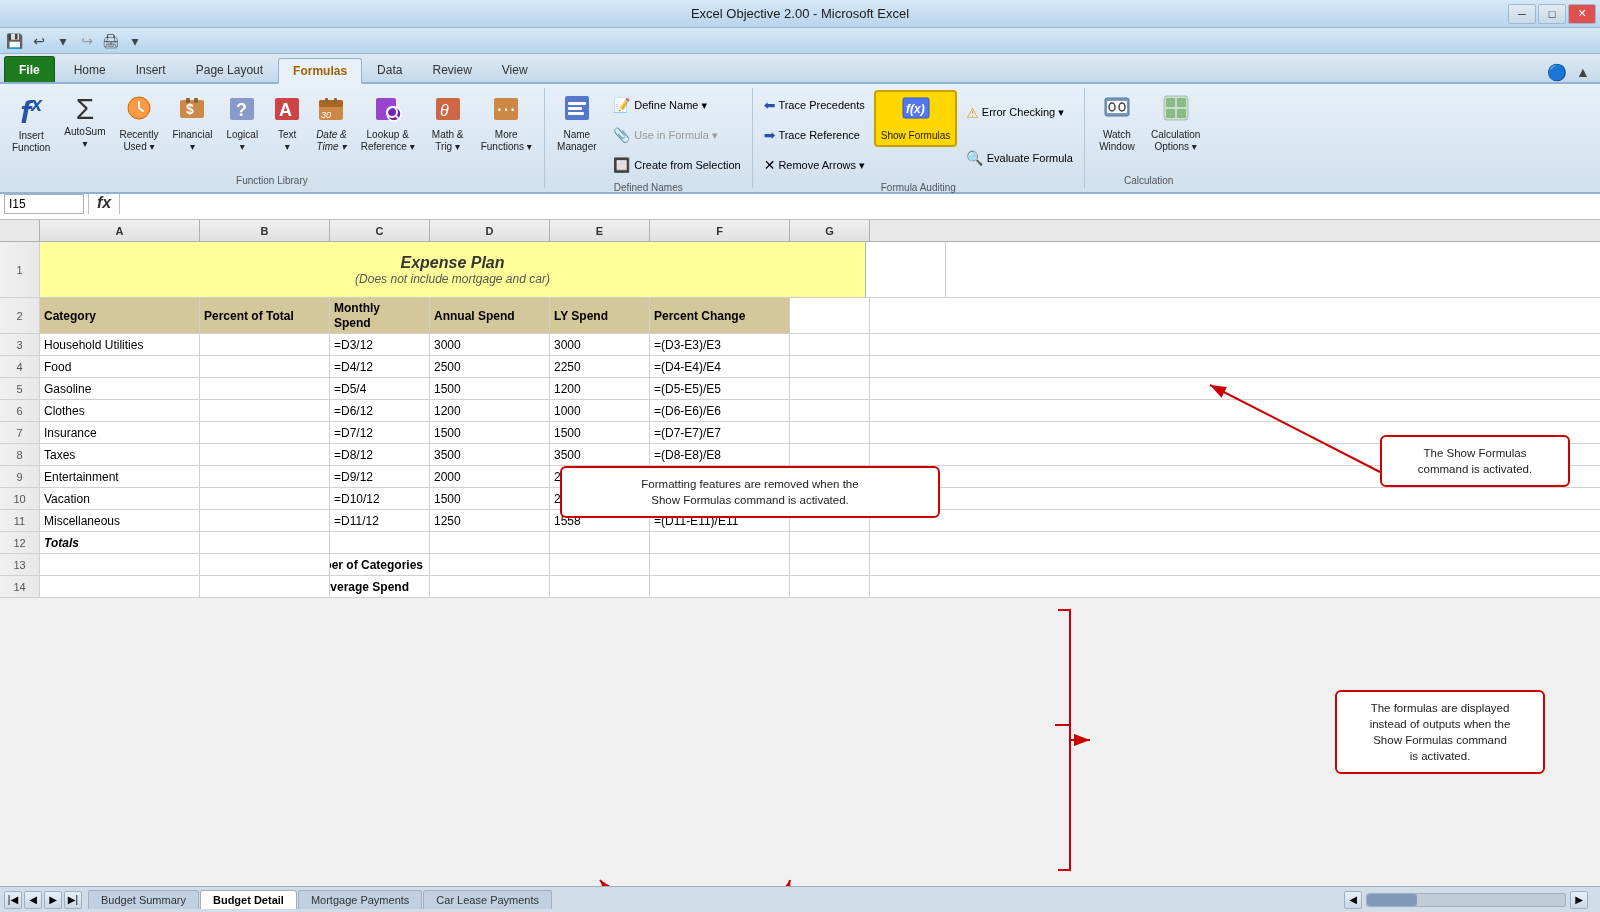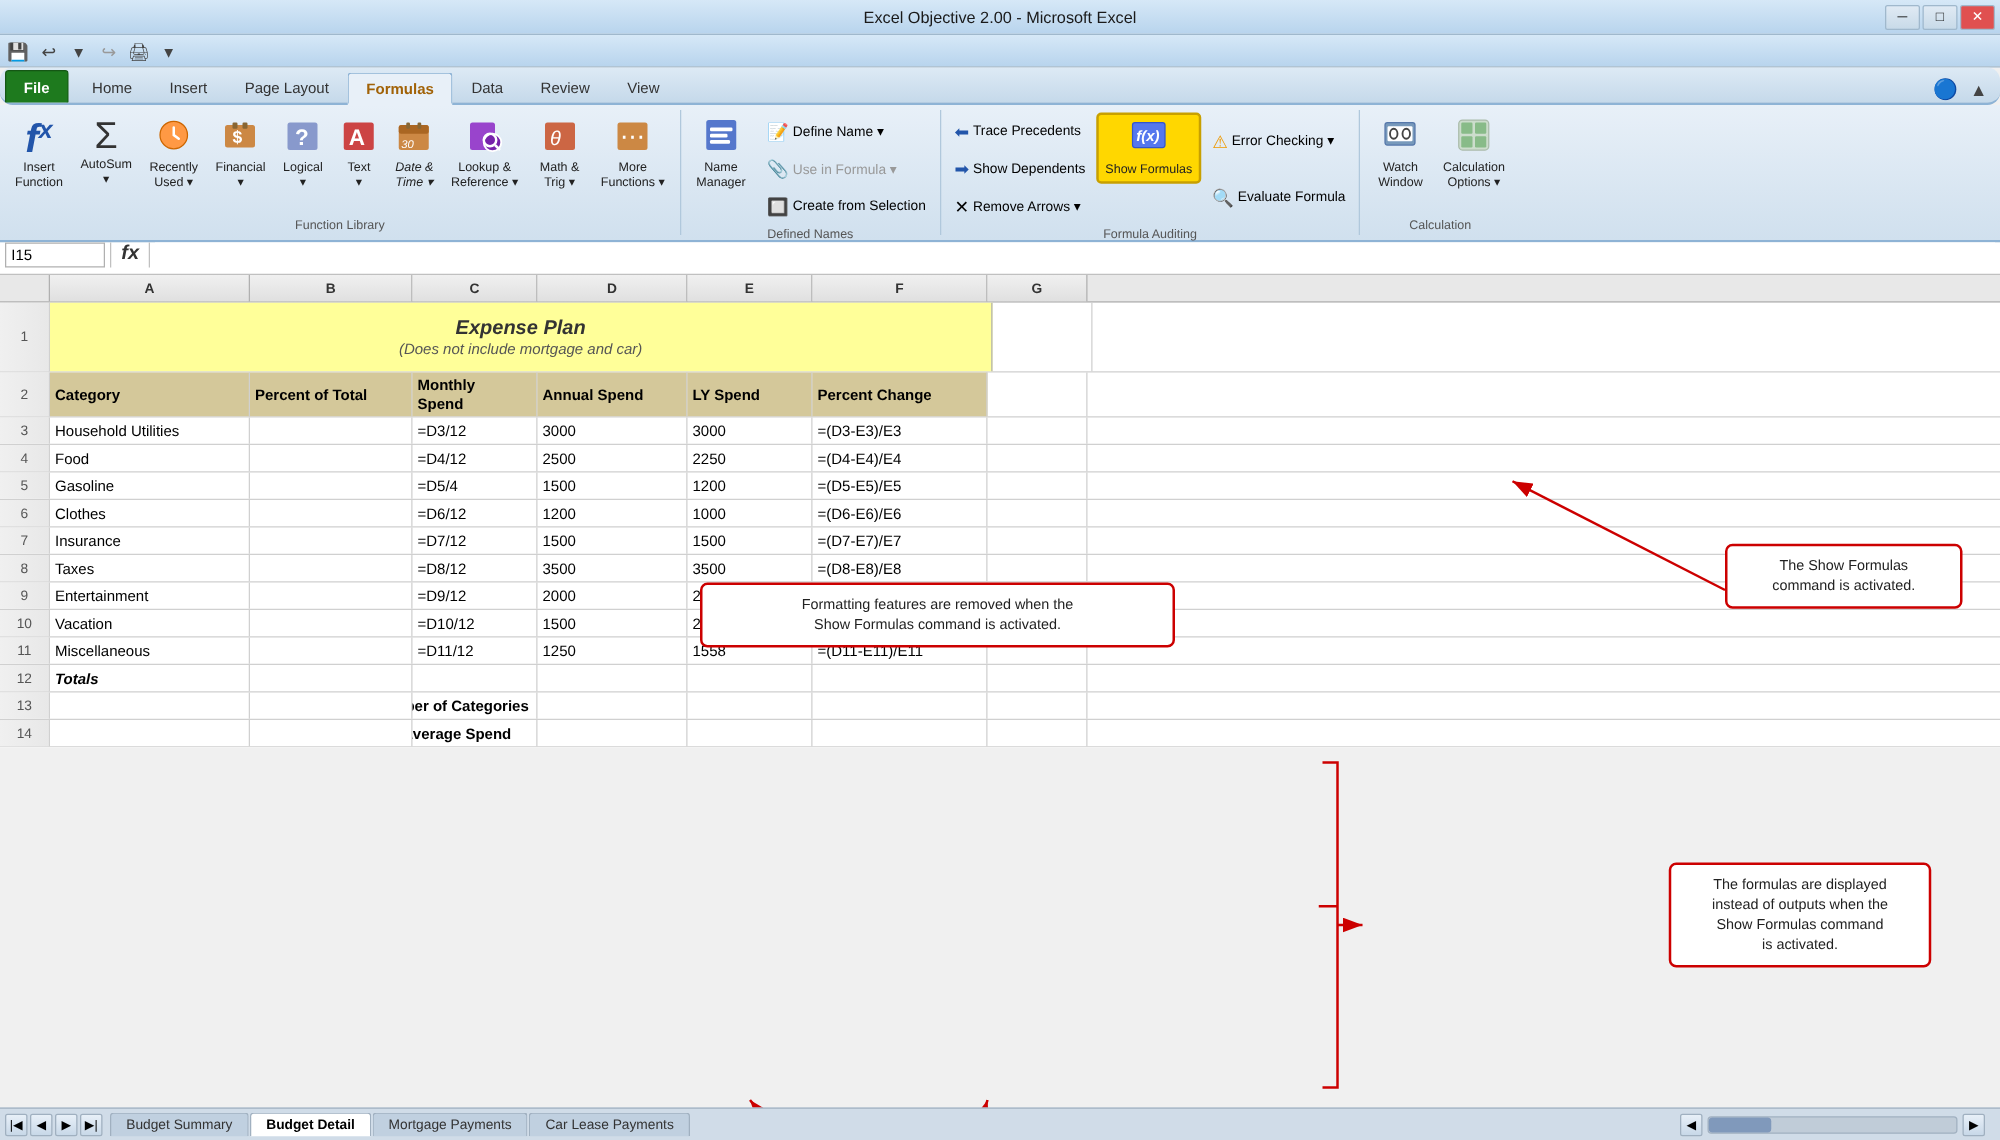--- a/index.html
+++ b/index.html
@@ -52,21 +52,20 @@
     }
 
     
     .ribbon-tabs {
       background: linear-gradient(to bottom, #ddeaf5, #c5d9ea);
       display: flex;
       align-items: flex-end;
       padding: 0 0 0 4px;
       border-bottom: 2px solid #8eb3d5;
       height: 30px;
-      border-radius: 10px;
     }
     .ribbon-tab {
       padding: 4px 14px;
       font-size: 12px;
       cursor: pointer;
       border: 1px solid transparent;
       border-bottom: none;
       border-radius: 3px 3px 0 0;
       color: #333;
       height: 26px;
@@ -286,21 +285,21 @@
     .right { justify-content: flex-end; }
     .beige-header { background: #d4c89a; }
 
     
     .merged-title {
       background: #ffff99;
       display: flex;
       flex-direction: column;
       align-items: center;
       justify-content: center;
-      width: 754px;
+      width: 826px;
       border-right: 1px solid #b0b0b0;
     }
     .title-line1 { font-size: 16px; font-weight: bold; font-style: italic; color: #333; }
     .title-line2 { font-size: 12px; font-style: italic; color: #555; }
 
     
     .callout-box {
       position: absolute;
       background: white;
       border: 2px solid #cc0000;
@@ -553,21 +552,21 @@
 
     <div class="ribbon-group" style="min-width:220px;">
       <div class="ribbon-group-content" style="gap:4px;">
         <div class="ribbon-column">
           <div class="ribbon-btn-small">
             <span style="font-size:14px; color:#2255aa;">⬅</span>
             <span>Trace Precedents</span>
           </div>
           <div class="ribbon-btn-small">
             <span style="font-size:14px; color:#2255aa;">➡</span>
-            <span>Show Dependents</span>
+            <span>Trace Reference</span>
           </div>
           <div class="ribbon-btn-small">
             <span style="font-size:14px;">✕</span>
             <span>Remove Arrows ▾</span>
           </div>
         </div>
 
         <div class="ribbon-btn show-formulas-active" style="min-width:52px; position:relative;">
           <div class="ribbon-btn-icon">
             <svg width="28" height="28" viewBox="0 0 28 28">

